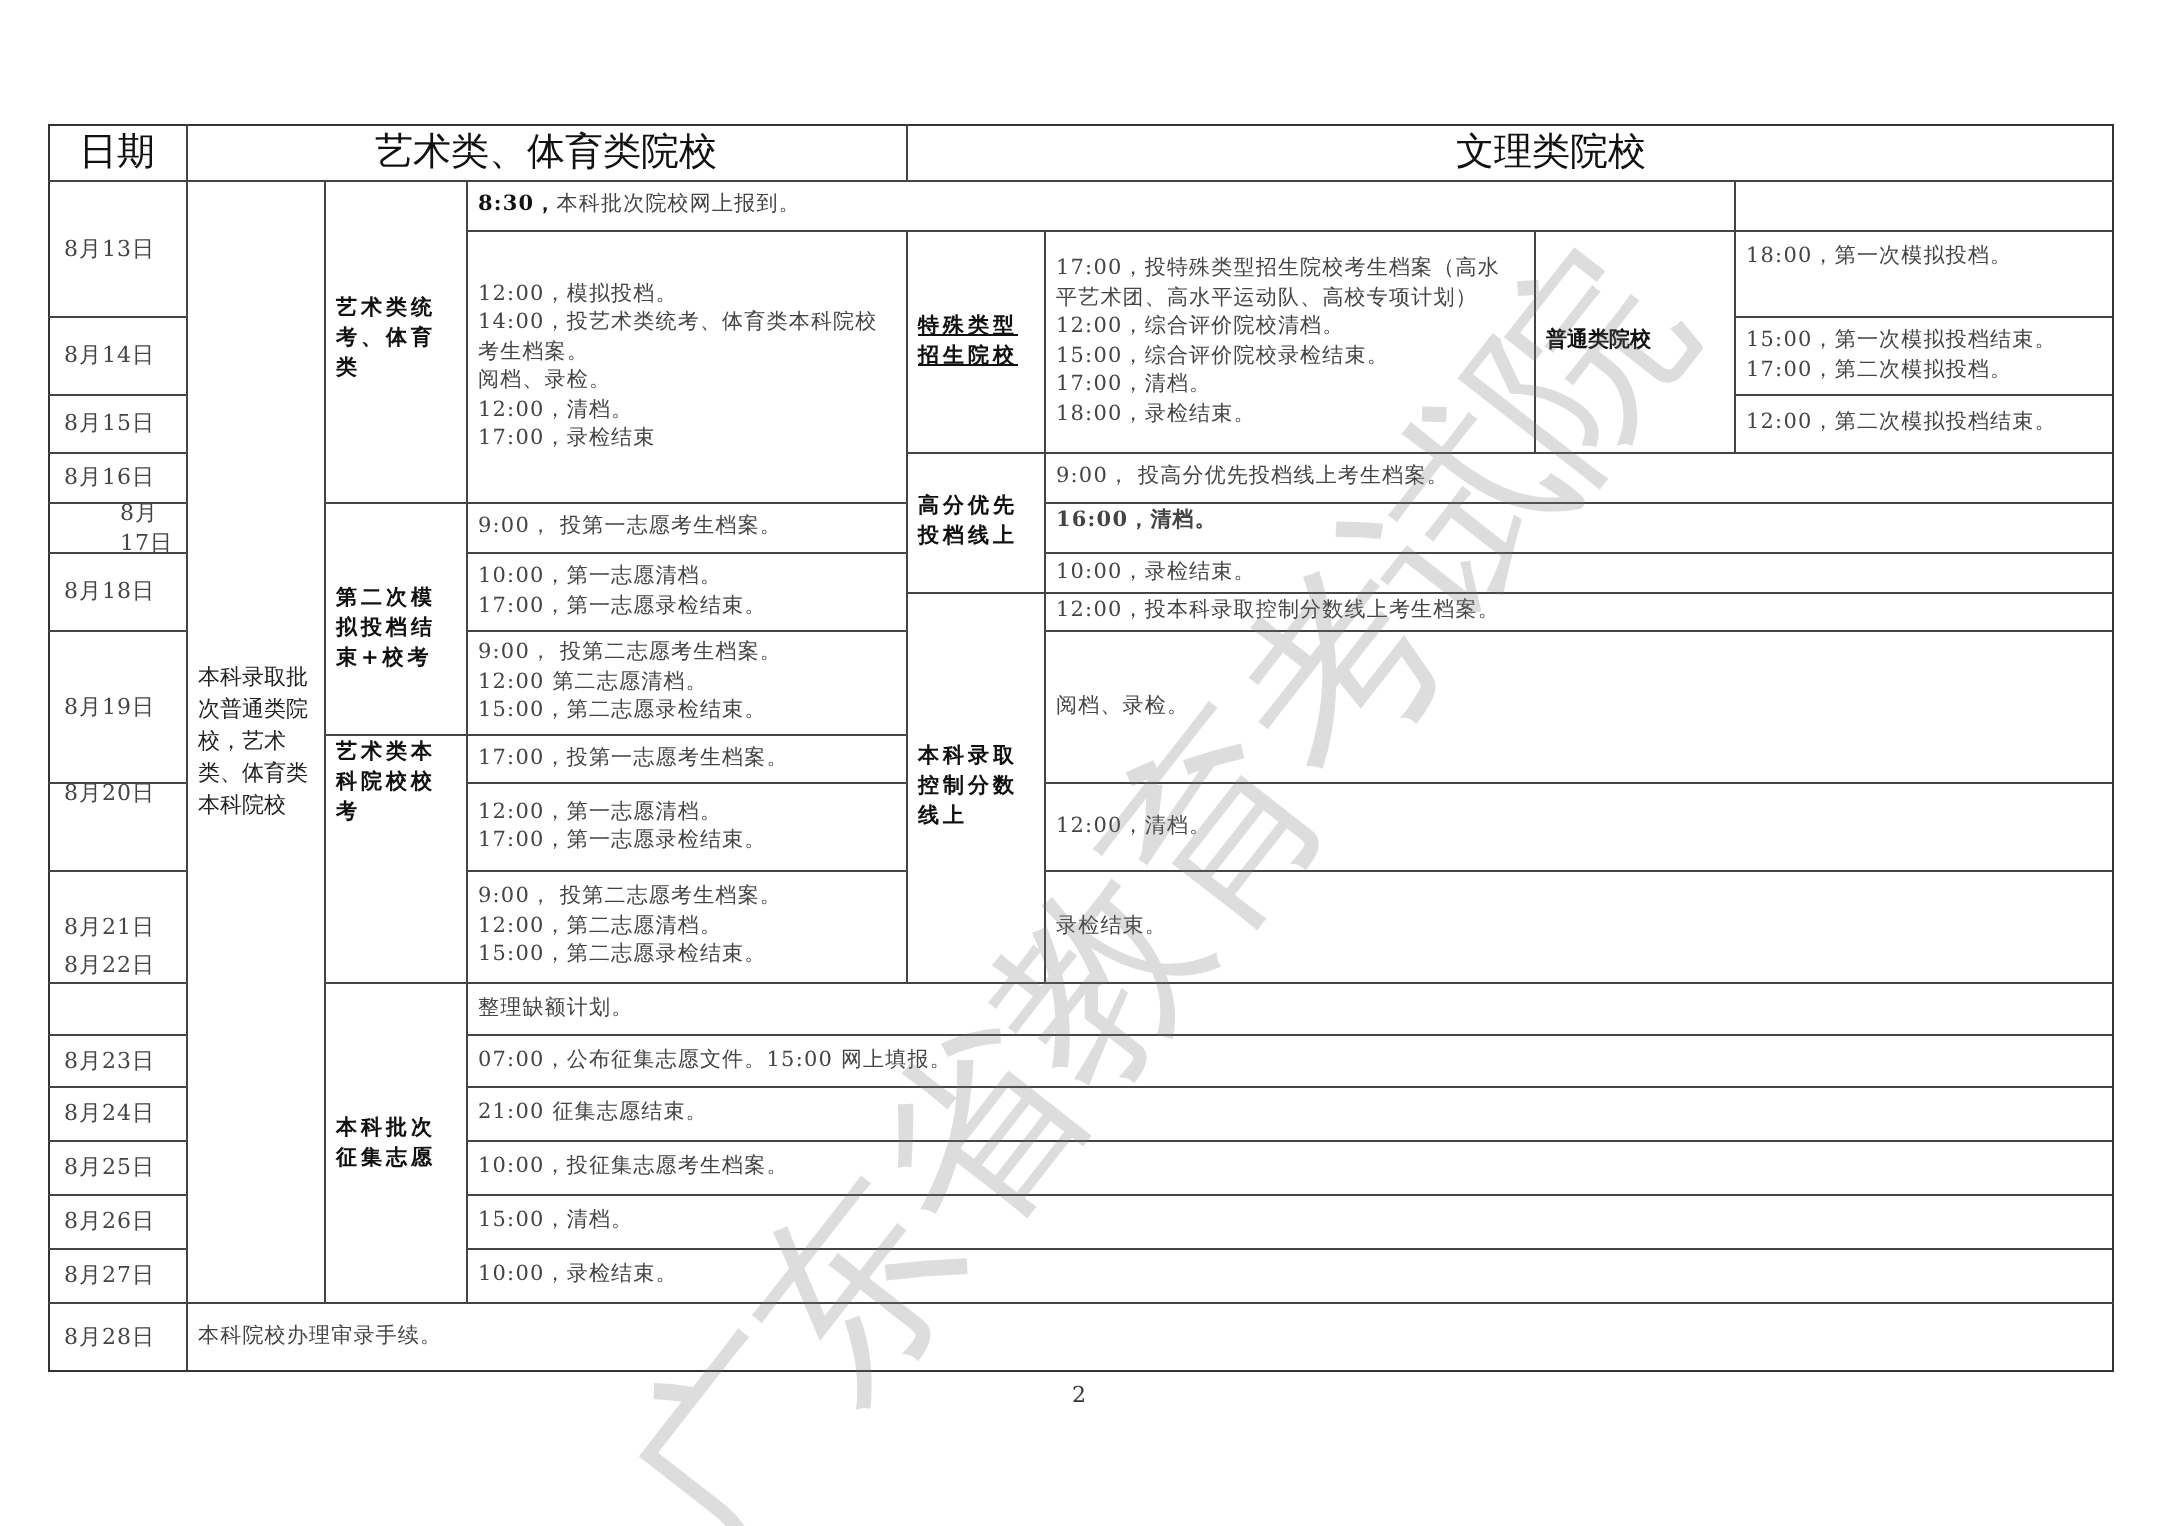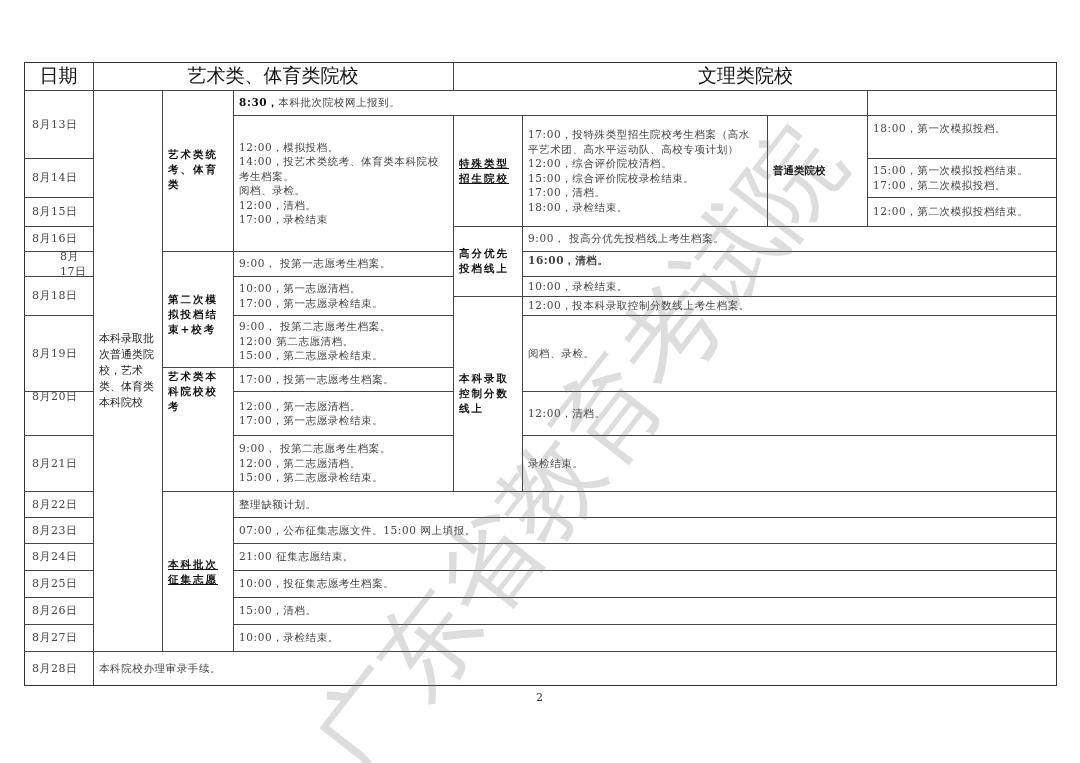--- a/index.html
+++ b/index.html
@@ -26,51 +26,51 @@
         transform:rotate(-52deg); left:285px; top:720px; white-space:nowrap; letter-spacing:-2px;
         pointer-events:none; }
 </style>
 </head>
 <body>
 
 <div class="outer"></div>
 
 <div class="cell hdr" style="left:24px;top:62px;width:69px;height:28px;">日期</div>
 <div class="cell hdr" style="left:93px;top:62px;width:360px;height:28px;">艺术类、体育类院校</div>
-<div class="cell hdr" style="left:436px;top:62px;width:603px;height:28px;padding-left:16px;">文理类院校</div>
+<div class="cell hdr" style="left:466px;top:62px;width:603px;height:28px;padding-left:16px;">文理类院校</div>
 
 <div class="cell date" style="left:24px;top:90px;width:69px;height:68px;">8月13日</div>
 <div class="cell date" style="left:24px;top:158px;width:69px;height:39px;">8月14日</div>
 <div class="cell date" style="left:24px;top:197px;width:69px;height:29px;">8月15日</div>
 <div class="cell date" style="left:24px;top:226px;width:69px;height:25px;">8月16日</div>
 <div class="cell date" style="left:24px;top:251px;width:69px;height:25px;padding-left:36px;">8月17日</div>
 <div class="cell date" style="left:24px;top:276px;width:69px;height:39px;">8月18日</div>
 <div class="cell date" style="left:24px;top:315px;width:69px;height:76px;">8月19日</div>
 <div class="cell date" style="left:24px;top:374px;width:69px;height:44px;">8月20日</div>
 <div class="cell date" style="left:24px;top:435px;width:69px;height:56px;">8月21日</div>
-<div class="cell date" style="left:24px;top:491px;width:69px;height:26px;">8月22日</div>
+<div class="cell date" style="left:24px;top:469px;width:69px;height:26px;">8月22日</div>
 <div class="cell date" style="left:24px;top:517px;width:69px;height:26px;">8月23日</div>
 <div class="cell date" style="left:24px;top:543px;width:69px;height:27px;">8月24日</div>
 <div class="cell date" style="left:24px;top:570px;width:69px;height:27px;">8月25日</div>
 <div class="cell date" style="left:24px;top:597px;width:69px;height:27px;">8月26日</div>
 <div class="cell date" style="left:24px;top:624px;width:69px;height:27px;">8月27日</div>
 <div class="cell date" style="left:24px;top:651px;width:69px;height:34px;">8月28日</div>
 
 <div class="cell grp vc" style="left:93px;top:90px;width:69px;height:561px;">
     <span>本科录取批次普通类院校，艺术类、体育类本科院校</span>
   </div>
 
 <div class="cell txt vc" style="left:233px;top:90px;width:634px;height:25px;">
   <span class="b830">8:30，</span><span>本科批次院校网上报到。</span>
 </div>
 
 <div class="cell bold" style="left:162px;top:145px;width:71px;">艺术类统考、体育类</div>
 <div class="cell bold" style="left:162px;top:290px;width:71px;">第二次模拟投档结束+校考</div>
 <div class="cell bold" style="left:162px;top:367px;width:71px;">艺术类本科院校校考</div>
-<div class="cell bold" style="left:162px;top:555px;width:71px;text-decoration:underline;">本科批次征集志愿</div>
+<div class="cell bold" style="left:162px;top:555px;width:71px;">本科批次征集志愿</div>
 
 <div class="cell txt vc" style="left:233px;top:115px;width:220px;height:136px;">12:00，模拟投档。
 14:00，投艺术类统考、体育类本科院校考生档案。
 阅档、录检。
 12:00，清档。
 17:00，录检结束</div>
 <div class="cell txt vc" style="left:233px;top:251px;width:220px;height:25px;">9:00，  投第一志愿考生档案。</div>
 <div class="cell txt vc" style="left:233px;top:276px;width:220px;height:39px;">10:00，第一志愿清档。
 17:00，第一志愿录检结束。</div>
 <div class="cell txt vc" style="left:233px;top:315px;width:220px;height:52px;">9:00，  投第二志愿考生档案。

